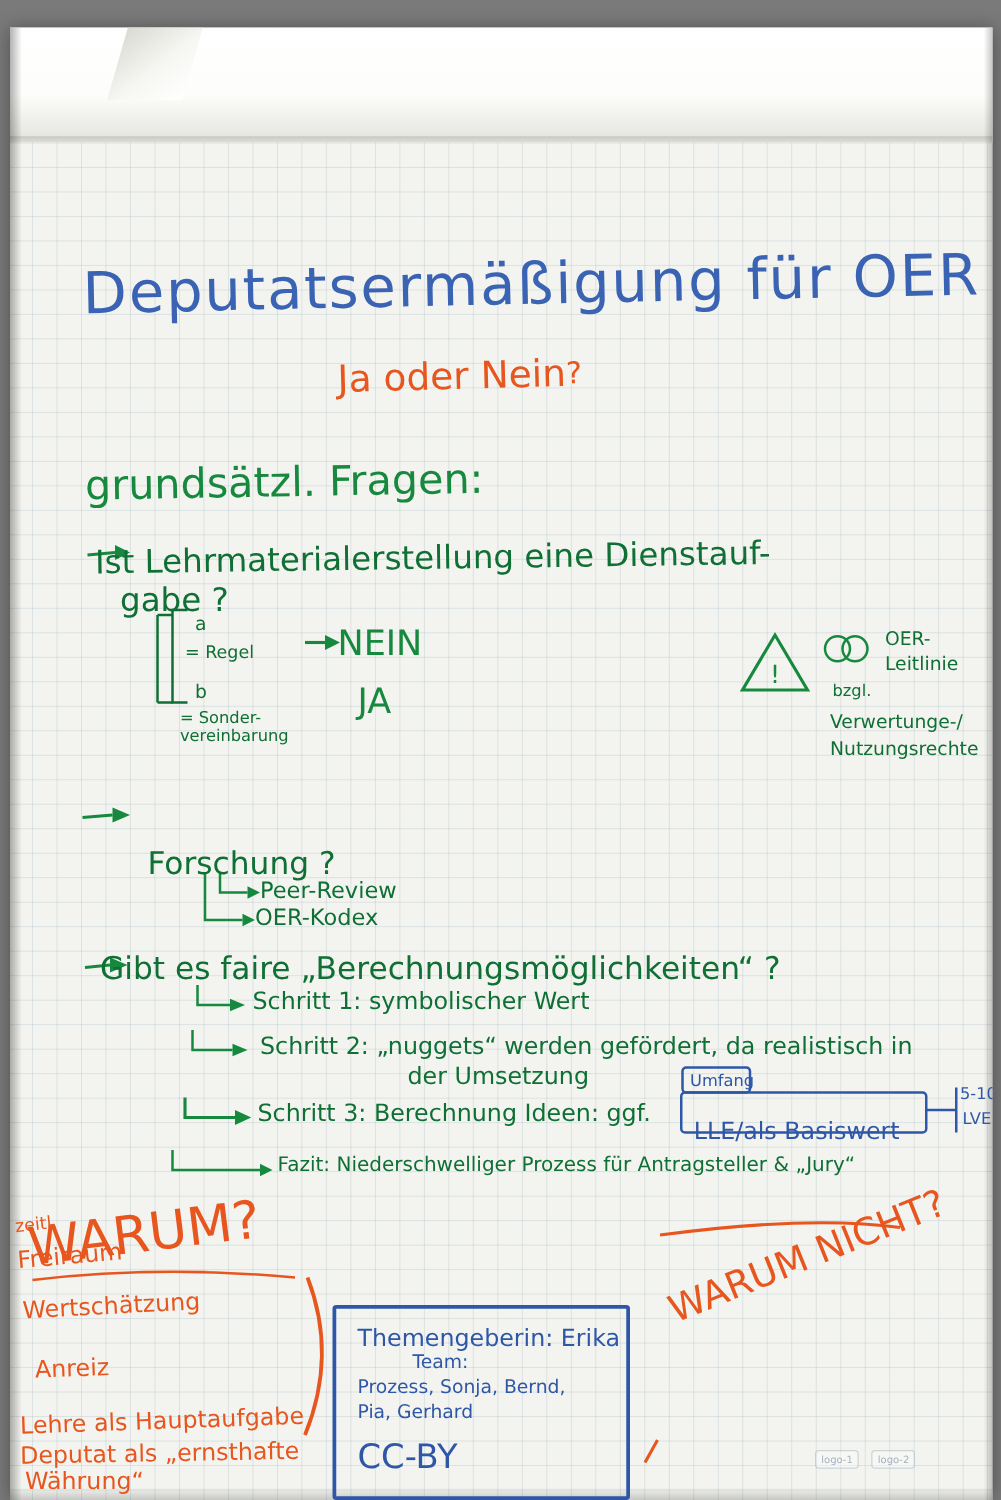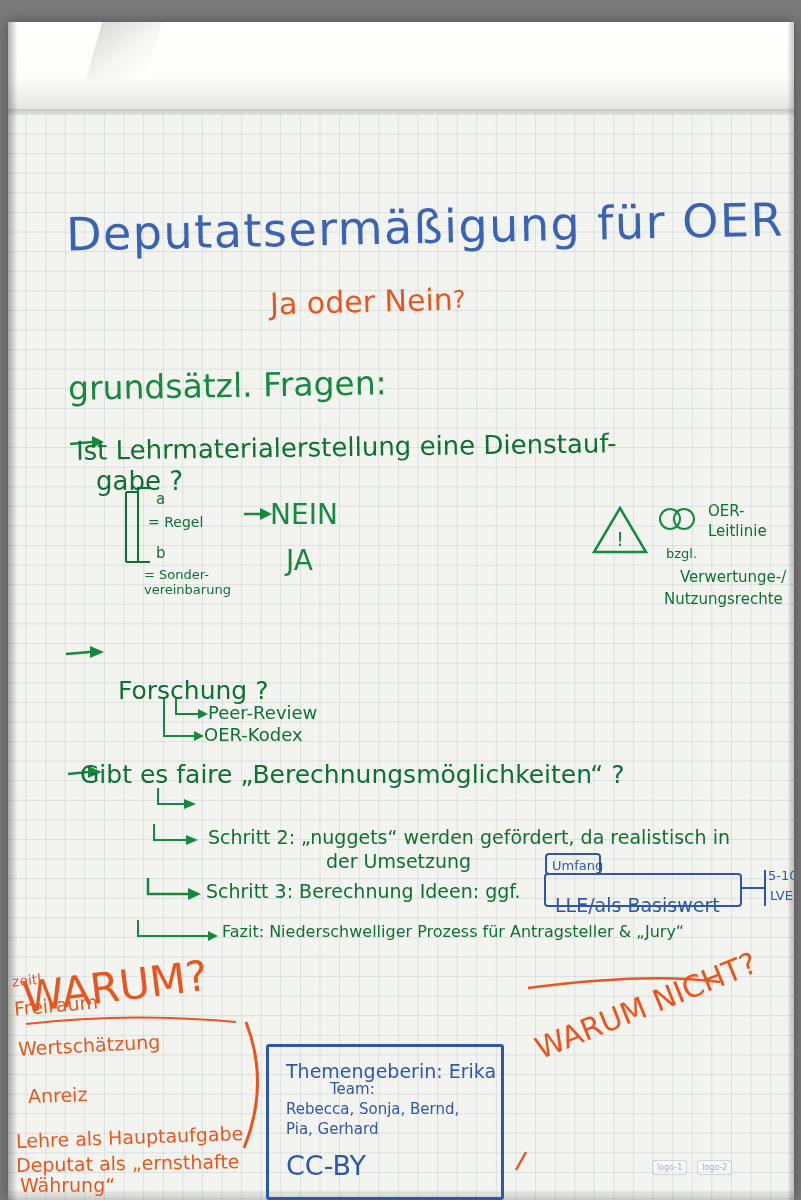--- a/index.html
+++ b/index.html
@@ -114,21 +114,21 @@
   .br-a  { left: 148px; top: 468px; font-size: 15px; }
   .br-a2 { left: 140px; top: 492px; font-size: 14px; }
   .br-b  { left: 148px; top: 522px; font-size: 15px; }
   .br-b2 { left: 136px; top: 546px; font-size: 13px; line-height: 1.15; white-space: normal; width: 120px; }
 
   .nein { left: 262px; top: 476px; font-size: 28px; }
   .ja   { left: 278px; top: 522px; font-size: 28px; }
   .oer-l1 { left: 700px; top: 480px; font-size: 15px; }
   .oer-l2 { left: 700px; top: 500px; font-size: 15px; }
   .oer-l3 { left: 658px; top: 524px; font-size: 13px; }
-  .oer-l4 { left: 656px; top: 546px; font-size: 15px; margin-left: 16px; }
+  .oer-l4 { left: 656px; top: 546px; font-size: 15px; }
   .oer-l5 { left: 656px; top: 568px; font-size: 15px; }
 
   .q2a { left: 70px; top: 620px; font-size: 25px; }
   .q2b { left: 110px; top: 654px; font-size: 25px; }
   .q2s1 { left: 200px; top: 680px; font-size: 18px; }
   .q2s2 { left: 196px; top: 702px; font-size: 18px; }
 
   .q3  { left: 72px; top: 738px; font-size: 25px; }
   .s1  { left: 194px; top: 768px; font-size: 19px; }
   .s2  { left: 200px; top: 804px; font-size: 19px; }
@@ -270,20 +270,21 @@
   <div class="hw dgreen oer-l2">Leitlinie</div>
   <div class="hw dgreen oer-l3">bzgl.</div>
   <div class="hw dgreen oer-l4">Verwertunge-/</div>
   <div class="hw dgreen oer-l5">Nutzungsrechte</div>
 
   <div class="hw dgreen q2b">Forschung ?</div>
   <div class="hw dgreen q2s1">Peer-Review</div>
   <div class="hw dgreen q2s2">OER-Kodex</div>
 
   <div class="hw dgreen q3">Gibt  es  faire  „Berechnungsmöglichkeiten“ ?</div>
+  <div class="hw dgreen s1">Schritt 1: symbolischer Wert</div>
   <div class="hw dgreen s2">Schritt 2: „nuggets“ werden gefördert, da realistisch in</div>
   <div class="hw dgreen s2b">der Umsetzung</div>
   <div class="hw dgreen s3">Schritt 3: Berechnung  Ideen: ggf.</div>
   <div class="hw blue umfang">Umfang</div>
   <div class="hw blue" style="left:547px; top:872px; font-size:19px;">LLE/als Basiswert</div>
   <div class="hw blue" style="left:760px; top:846px; font-size:13px;">5-10</div>
   <div class="hw blue" style="left:762px; top:866px; font-size:13px;">LVE</div>
   <div class="hw dgreen fazit">Fazit: Niederschwelliger Prozess für Antragsteller &amp; „Jury“</div>
 
   <div class="hw orange warum">WARUM?</div>
@@ -293,21 +294,21 @@
   <div class="hw orange anreiz">Anreiz</div>
   <div class="hw orange lehre">Lehre als Hauptaufgabe</div>
   <div class="hw orange deputat">Deputat als „ernsthafte</div>
   <div class="hw orange waehrung">Währung“</div>
 
   <div class="hw orange warum-nicht">WARUM NICHT?</div>
 
   <div class="infobox"></div>
   <div class="hw blue ib-l1">Themengeberin: Erika</div>
   <div class="hw blue ib-l2">Team:</div>
-  <div class="hw blue ib-l3">Rebecca, Sonja, Bernd,</div>
+  <div class="hw blue ib-l3">Prozess, Sonja, Bernd,</div>
   <div class="hw blue ib-l4">Pia, Gerhard</div>
   <div class="hw blue ccby">CC-BY</div>
 
   <div class="stamp">
     <span class="lg">logo-1</span>
     <span class="lg">logo-2</span>
   </div>
 
   <div class="curl-top"></div>
   <div class="corner-fold"></div>

